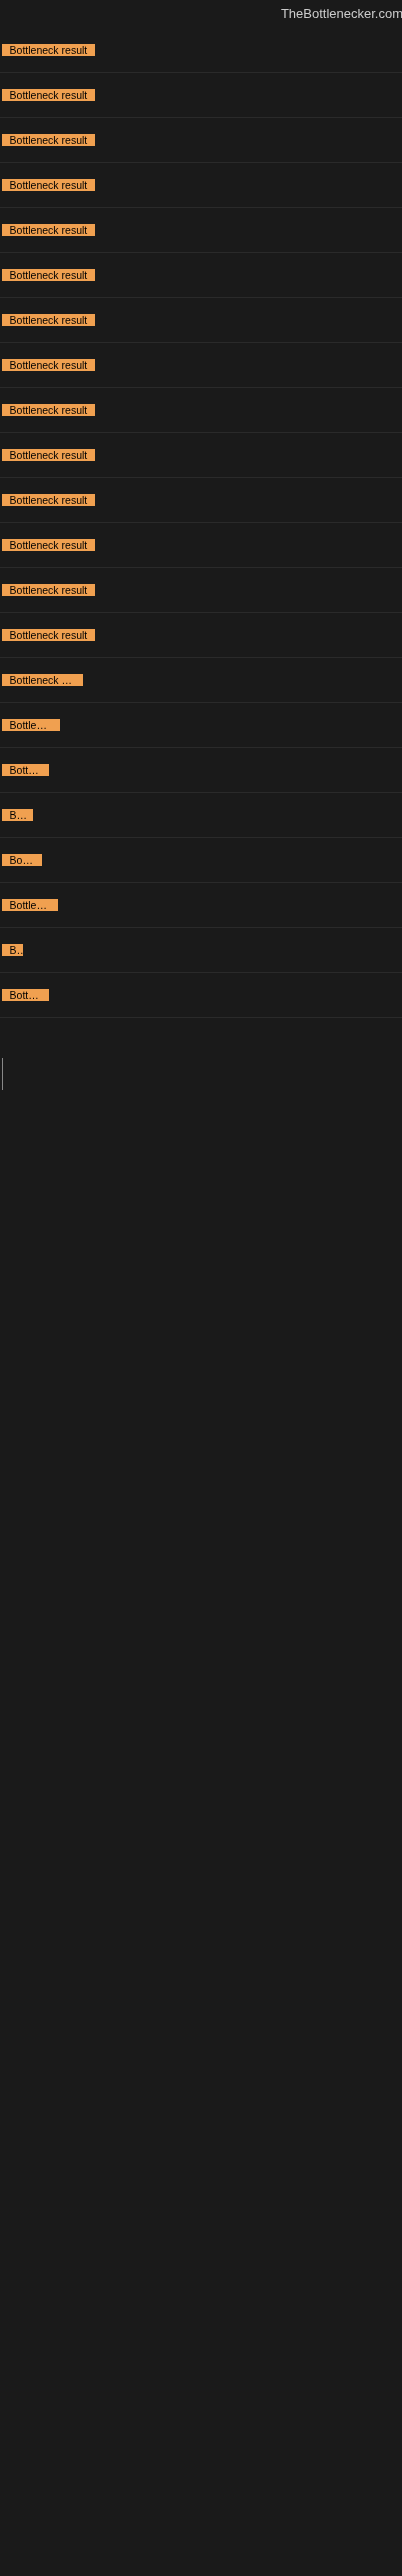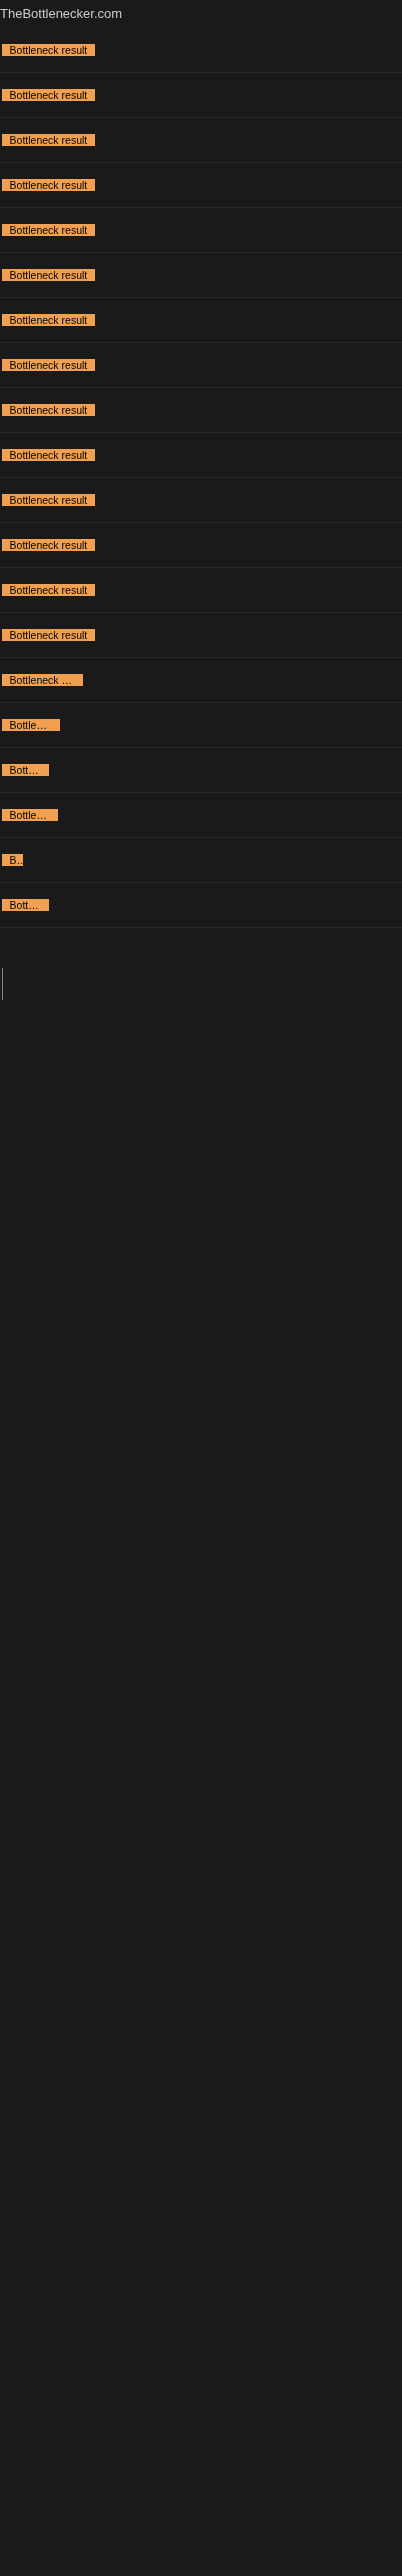--- a/index.html
+++ b/index.html
@@ -10,21 +10,21 @@
 
     body {
       background-color: #1a1a1a;
       width: 403px;
       min-height: 2576px;
       font-family: Arial, sans-serif;
       position: relative;
     }
 
     .site-title {
-      text-align: left;
+      text-align: right;
       color: #cccccc;
       font-size: 13px;
       padding: 6.4px 0;
       background-color: #1a1a1a;
     }
 
     .bottleneck-btn {
       display: inline-block;
       background-color: #f0a050;
       color: #000000;
@@ -69,20 +69,22 @@
     <div class="row"><button class="bottleneck-btn" style="max-width: 97px;">Bottleneck result</button></div>
     <div class="row"><button class="bottleneck-btn" style="max-width: 97px;">Bottleneck result</button></div>
     <div class="row"><button class="bottleneck-btn" style="max-width: 97px;">Bottleneck result</button></div>
     <div class="row"><button class="bottleneck-btn" style="max-width: 97px;">Bottleneck result</button></div>
     <div class="row"><button class="bottleneck-btn" style="max-width: 97px;">Bottleneck result</button></div>
     <div class="row"><button class="bottleneck-btn" style="max-width: 97px;">Bottleneck result</button></div>
     <div class="row"><button class="bottleneck-btn" style="max-width: 97px;">Bottleneck result</button></div>
     <div class="row"><button class="bottleneck-btn" style="max-width: 81px; text-align: center;">Bottleneck res</button></div>
     <div class="row"><button class="bottleneck-btn" style="max-width: 58px;">Bottlenec</button></div>
     <div class="row"><button class="bottleneck-btn" style="max-width: 47px;">Bottlen</button></div>
+    <div class="row"><button class="bottleneck-btn" style="max-width: 31px;">Bott</button></div>
+    <div class="row"><button class="bottleneck-btn" style="max-width: 40px;">Bottle</button></div>
     <div class="row"><button class="bottleneck-btn" style="max-width: 56px;">Bottlenec</button></div>
     <div class="row"><button class="bottleneck-btn" style="max-width: 21px; text-align: right;">Bo</button></div>
     <div class="row"><button class="bottleneck-btn" style="max-width: 47px;">Bottlen</button></div>
   </div>
 
 <div style="position: relative; height: 483px;">
   <div class="cursor-line" style="top: 40px;"></div>
 </div>
 
 

